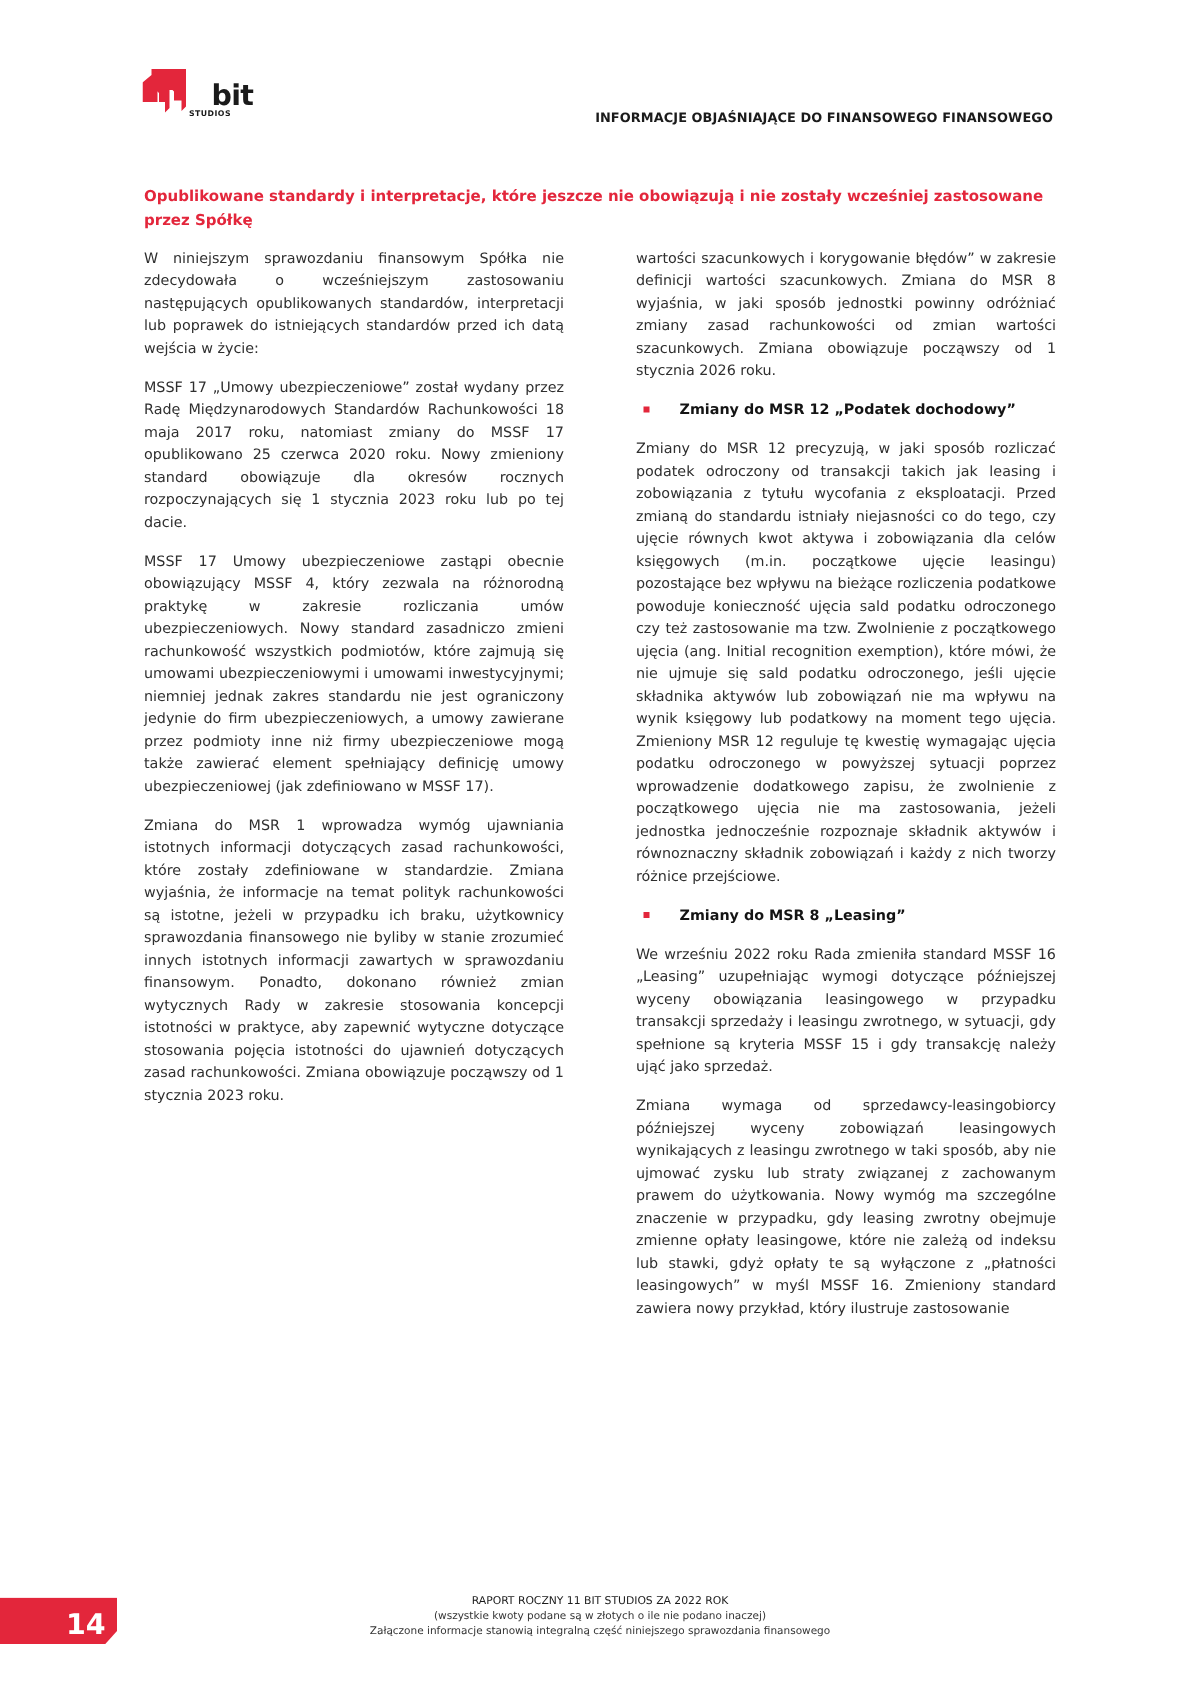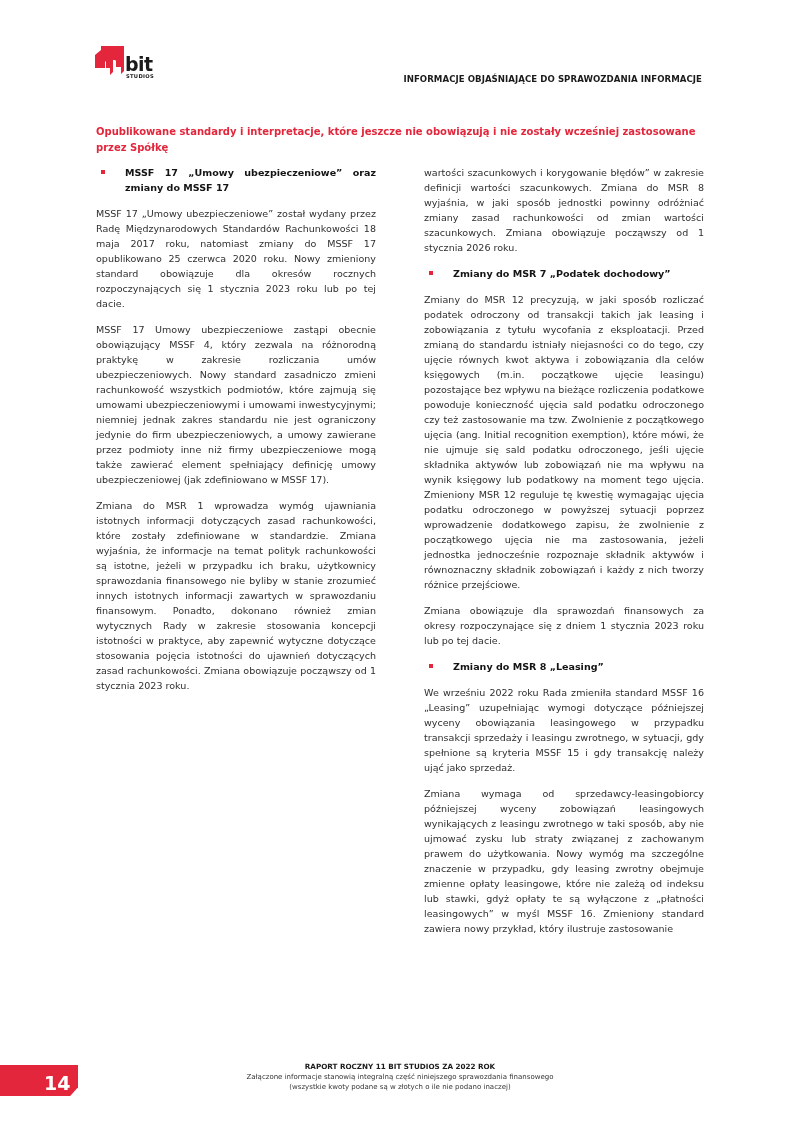--- a/index.html
+++ b/index.html
@@ -3,84 +3,80 @@
 <meta charset="utf-8">
 <style>
   html, body { margin:0; padding:0; }
   body {
     width:800px; height:1131px; position:relative; background:#ffffff;
     font-family:"DejaVu Sans", "Liberation Sans", sans-serif; color:#2b2b2b;
     overflow:hidden;
   }
   .logo { position:absolute; left:95px; top:46px; width:70px; height:36px; }
   .logo-mark { position:absolute; left:0; top:0; width:29px; height:30px; }
-  .logo-bit { position:absolute; left:30px; top:9px; font-family:"DejaVu Sans", sans-serif; font-weight:bold; font-size:19px; letter-spacing:-0.5px; color:#1a1a1a; line-height:19px; }
+  .logo-bit { position:absolute; left:46px; top:9px; font-family:"DejaVu Sans", sans-serif; font-weight:bold; font-size:19px; letter-spacing:-0.5px; color:#1a1a1a; line-height:19px; }
   .logo-studios { position:absolute; left:31px; top:27px; font-family:"DejaVu Sans", sans-serif; font-weight:bold; font-size:5.2px; letter-spacing:0.3px; color:#1a1a1a; line-height:6px; }
   .header-title {
     position:absolute; right:98px; top:74px; font-size:8.6px; font-weight:bold; color:#1b1b1b; letter-spacing:0.05px; white-space:nowrap;
   }
   .section-title {
     position:absolute; left:96px; top:124px; width:615px; font-size:10px; font-weight:bold; color:#e3263b; line-height:16px;
   }
   .col { position:absolute; top:165px; width:280px; font-size:9.55px; line-height:15px; color:#2f2f2f; }
   .col.left { left:96px; }
   .col.right { left:424px; }
   .col p { margin:0 0 11px 0; text-align:justify; text-align-last:left; hyphens:none; }
   .bullet { position:relative; padding-left:29px; margin:0 0 11px 0; font-weight:bold; color:#141414; text-align:justify; text-align-last:left; }
   .bullet .dot { position:absolute; left:5px; top:5px; width:4px; height:4px; background:#e3263b; }
   .footer-tab {
     position:absolute; left:0; top:1065px; width:78px; height:31px; background:#e3263b;
     clip-path:polygon(0 0, 100% 0, 100% 72%, 90% 100%, 0 100%);
   }
   .footer-page { position:absolute; left:44px; top:1072px; font-size:19px; font-weight:bold; color:#ffffff; }
   .footer-text { position:absolute; left:200px; width:400px; top:1062px; text-align:center; font-size:7px; line-height:10px; color:#333; }
-  .footer-text .rep { font-weight:bold; font-size:7.2px; color:#1b1b1b; }
+  .footer-text .rep { font-weight:normal; font-size:7.2px; color:#1b1b1b; }
 </style>
 </head>
 <body>
 
 <div class="logo">
   <svg class="logo-mark" viewBox="0 0 29 30" width="29" height="30">
     <path d="M6 0 H29 V25 L26 28 V21 H21 V15 L20 14 H18 V26 L15 29 V22 H11 V16 L10 15 H5 V14 H0 V9 L6 4 Z" fill="#e3263b"></path>
     <path d="M0 14 H10 V22 H0 Z" fill="#e3263b"></path>
   </svg>
   <span class="logo-bit">bit</span>
   <span class="logo-studios" style="text-transform:uppercase;">studios</span>
 </div>
 
-<div class="header-title">INFORMACJE OBJAŚNIAJĄCE DO SPRAWOZDANIA INFORMACJE</div>
+<div class="header-title">INFORMACJE OBJAŚNIAJĄCE DO FINANSOWEGO FINANSOWEGO</div>
 
 <div class="section-title">Opublikowane standardy i interpretacje, które jeszcze nie obowiązują i nie zostały wcześniej zastosowane przez Spółkę</div>
 
 <div class="col left">
-  <div class="bullet">
-    <span class="dot"></span>
-    <span>MSSF 17 „Umowy ubezpieczeniowe” oraz zmiany do MSSF 17</span>
-  </div>
+  <p>W niniejszym sprawozdaniu finansowym Spółka nie zdecydowała o wcześniejszym zastosowaniu następujących opublikowanych standardów, interpretacji lub poprawek do istniejących standardów przed ich datą wejścia w życie:</p>
   <p>MSSF 17 „Umowy ubezpieczeniowe” został wydany przez Radę Międzynarodowych Standardów Rachunkowości 18 maja 2017 roku, natomiast zmiany do MSSF 17 opublikowano 25 czerwca 2020 roku. Nowy zmieniony standard obowiązuje dla okresów rocznych rozpoczynających się 1 stycznia 2023 roku lub po tej dacie.</p>
   <p>MSSF 17 Umowy ubezpieczeniowe zastąpi obecnie obowiązujący MSSF 4, który zezwala na różnorodną praktykę w zakresie rozliczania umów ubezpieczeniowych. Nowy standard zasadniczo zmieni rachunkowość wszystkich podmiotów, które zajmują się umowami ubezpieczeniowymi i umowami inwestycyjnymi; niemniej jednak zakres standardu nie jest ograniczony jedynie do firm ubezpieczeniowych, a umowy zawierane przez podmioty inne niż firmy ubezpieczeniowe mogą także zawierać element spełniający definicję umowy ubezpieczeniowej (jak zdefiniowano w MSSF 17).</p>
   <p>Zmiana do MSR 1 wprowadza wymóg ujawniania istotnych informacji dotyczących zasad rachunkowości, które zostały zdefiniowane w standardzie. Zmiana wyjaśnia, że informacje na temat polityk rachunkowości są istotne, jeżeli w przypadku ich braku, użytkownicy sprawozdania finansowego nie byliby w stanie zrozumieć innych istotnych informacji zawartych w sprawozdaniu finansowym. Ponadto, dokonano również zmian wytycznych Rady w zakresie stosowania koncepcji istotności w praktyce, aby zapewnić wytyczne dotyczące stosowania pojęcia istotności do ujawnień dotyczących zasad rachunkowości. Zmiana obowiązuje począwszy od 1 stycznia 2023 roku.</p>
 </div>
 
 <div class="col right">
   <p>wartości szacunkowych i korygowanie błędów” w zakresie definicji wartości szacunkowych. Zmiana do MSR 8 wyjaśnia, w jaki sposób jednostki powinny odróżniać zmiany zasad rachunkowości od zmian wartości szacunkowych. Zmiana obowiązuje począwszy od 1 stycznia 2026 roku.</p>
   <div class="bullet">
     <span class="dot"></span>
-    <span>Zmiany do MSR 7 „Podatek dochodowy”</span>
+    <span>Zmiany do MSR 12 „Podatek dochodowy”</span>
   </div>
   <p>Zmiany do MSR 12 precyzują, w jaki sposób rozliczać podatek odroczony od transakcji takich jak leasing i zobowiązania z tytułu wycofania z eksploatacji. Przed zmianą do standardu istniały niejasności co do tego, czy ujęcie równych kwot aktywa i zobowiązania dla celów księgowych (m.in. początkowe ujęcie leasingu) pozostające bez wpływu na bieżące rozliczenia podatkowe powoduje konieczność ujęcia sald podatku odroczonego czy też zastosowanie ma tzw. Zwolnienie z początkowego ujęcia (ang. Initial recognition exemption), które mówi, że nie ujmuje się sald podatku odroczonego, jeśli ujęcie składnika aktywów lub zobowiązań nie ma wpływu na wynik księgowy lub podatkowy na moment tego ujęcia. Zmieniony MSR 12 reguluje tę kwestię wymagając ujęcia podatku odroczonego w powyższej sytuacji poprzez wprowadzenie dodatkowego zapisu, że zwolnienie z początkowego ujęcia nie ma zastosowania, jeżeli jednostka jednocześnie rozpoznaje składnik aktywów i równoznaczny składnik zobowiązań i każdy z nich tworzy różnice przejściowe.</p>
-  <p>Zmiana obowiązuje dla sprawozdań finansowych za okresy rozpoczynające się z dniem 1 stycznia 2023 roku lub po tej dacie.</p>
   <div class="bullet">
     <span class="dot"></span>
     <span>Zmiany do MSR 8 „Leasing”</span>
   </div>
   <p>We wrześniu 2022 roku Rada zmieniła standard MSSF 16 „Leasing” uzupełniając wymogi dotyczące późniejszej wyceny obowiązania leasingowego w przypadku transakcji sprzedaży i leasingu zwrotnego, w sytuacji, gdy spełnione są kryteria MSSF 15 i gdy transakcję należy ująć jako sprzedaż.</p>
   <p>Zmiana wymaga od sprzedawcy-leasingobiorcy późniejszej wyceny zobowiązań leasingowych wynikających z leasingu zwrotnego w taki sposób, aby nie ujmować zysku lub straty związanej z zachowanym prawem do użytkowania. Nowy wymóg ma szczególne znaczenie w przypadku, gdy leasing zwrotny obejmuje zmienne opłaty leasingowe, które nie zależą od indeksu lub stawki, gdyż opłaty te są wyłączone z „płatności leasingowych” w myśl MSSF 16. Zmieniony standard zawiera nowy przykład, który ilustruje zastosowanie</p>
 </div>
 
 <div class="footer-tab"></div>
 <div class="footer-page">14</div>
 
 <div class="footer-text">
   <div class="rep">RAPORT ROCZNY 11 BIT STUDIOS ZA 2022 ROK</div>
+  <div>(wszystkie kwoty podane są w złotych o ile nie podano inaczej)</div>
   <div>Załączone informacje stanowią integralną część niniejszego sprawozdania finansowego</div>
-  <div>(wszystkie kwoty podane są w złotych o ile nie podano inaczej)</div>
 </div>
 
 </body></html>

